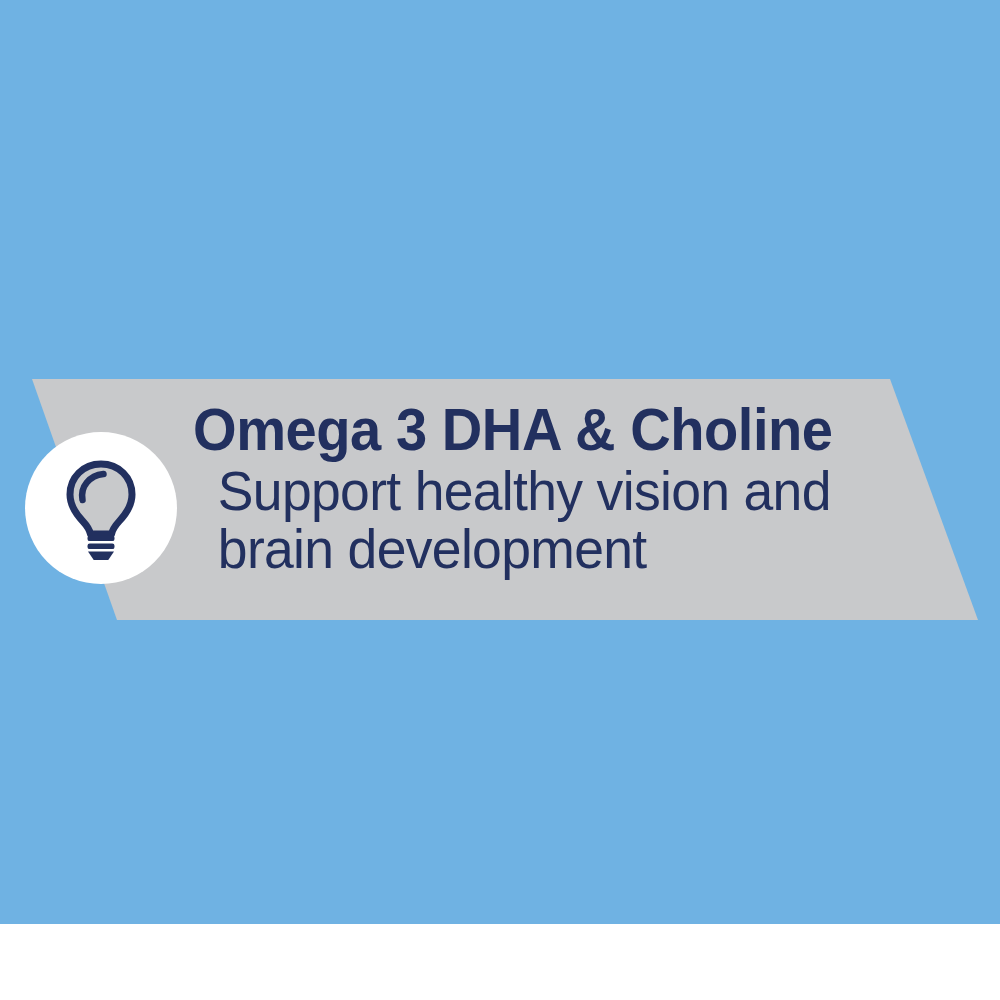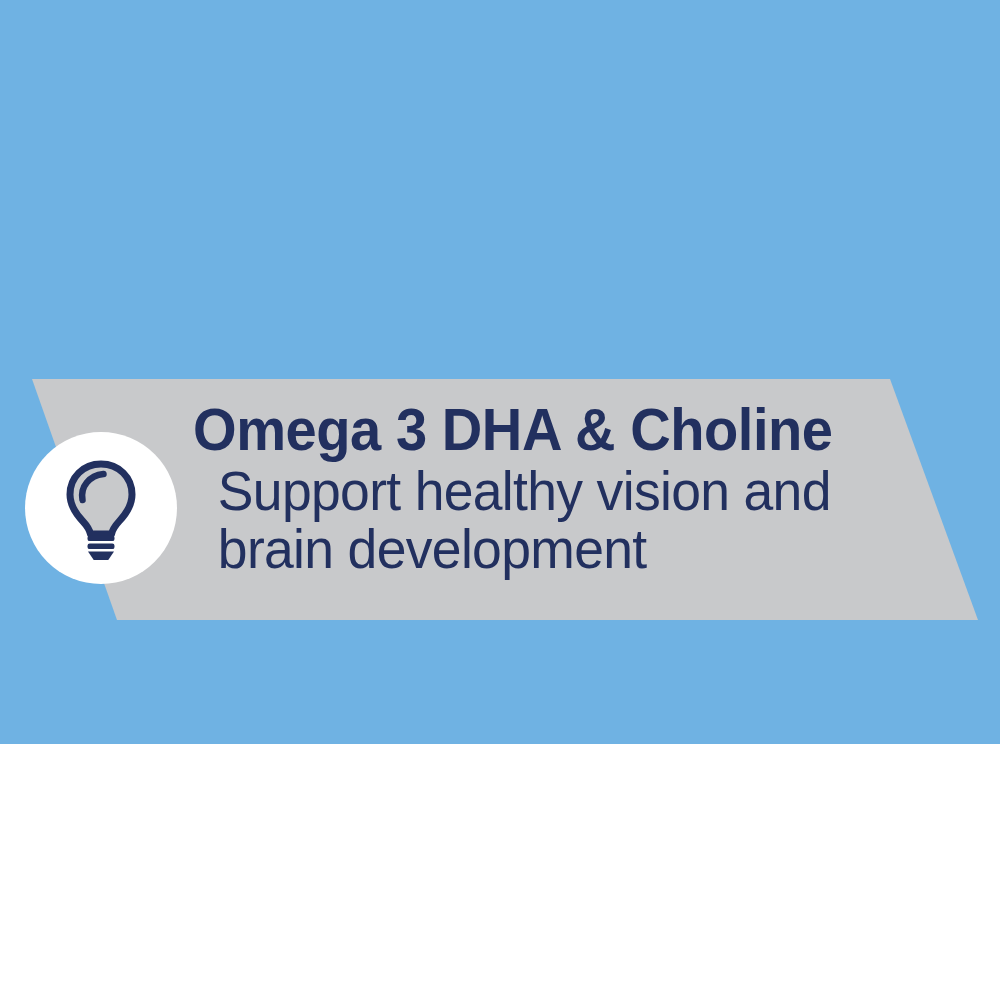--- a/index.html
+++ b/index.html
@@ -10,21 +10,21 @@
   body {
     width: 1000px;
     height: 1000px;
     overflow: hidden;
     font-family: "Liberation Sans", sans-serif;
   }
 
   #promo-banner-canvas {
     position: relative;
     width: 1000px;
-    height: 744px;
+    height: 924px;
     background: #6fb2e3;
   }
 
   
   .ribbon-shape {
     position: absolute;
     left: 0px;
     top: 379px;
     width: 1000px;
     height: 241px;

